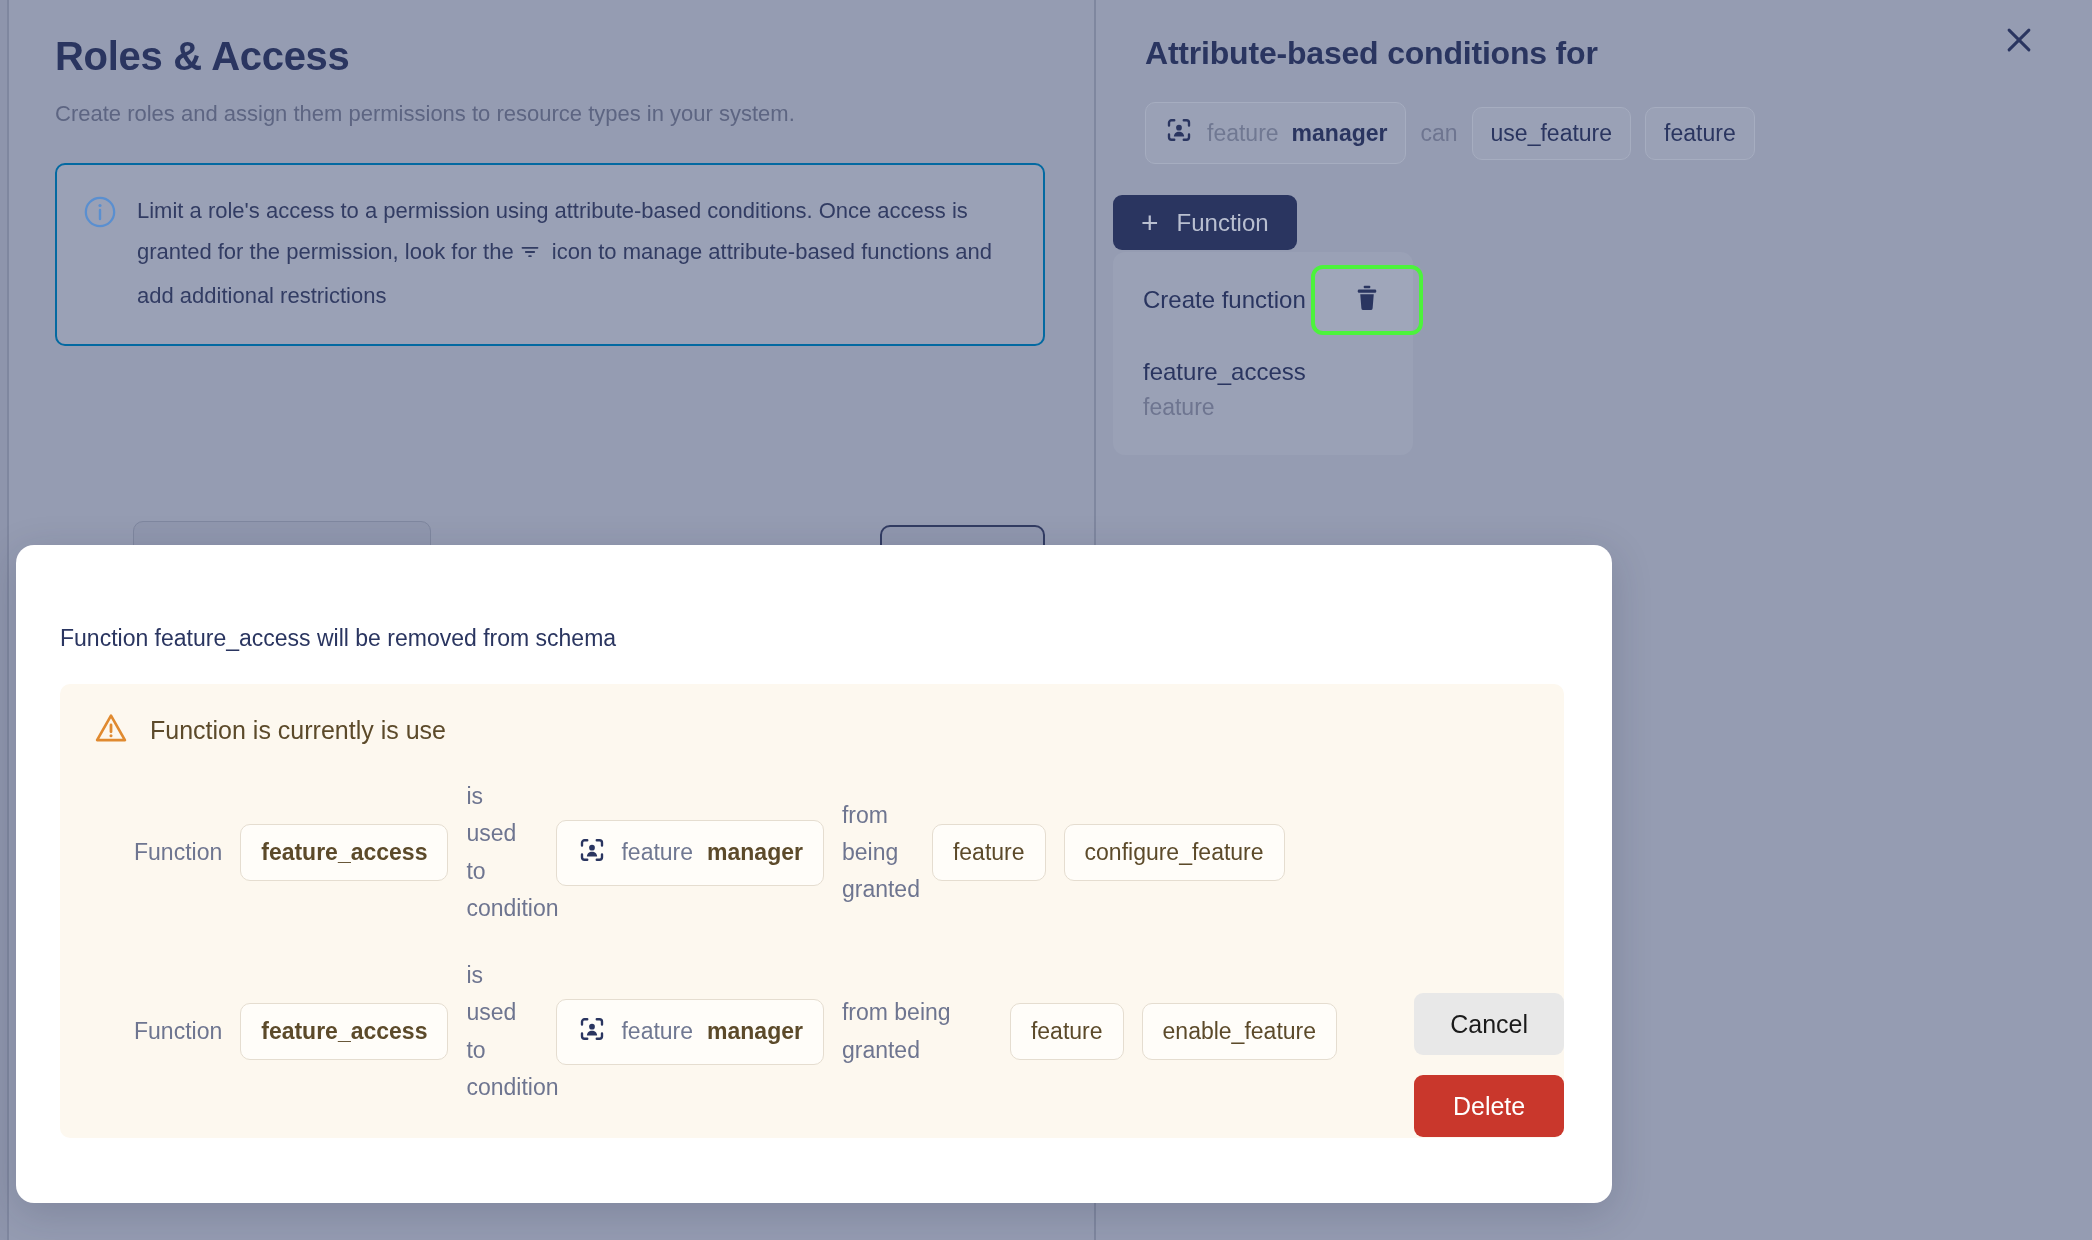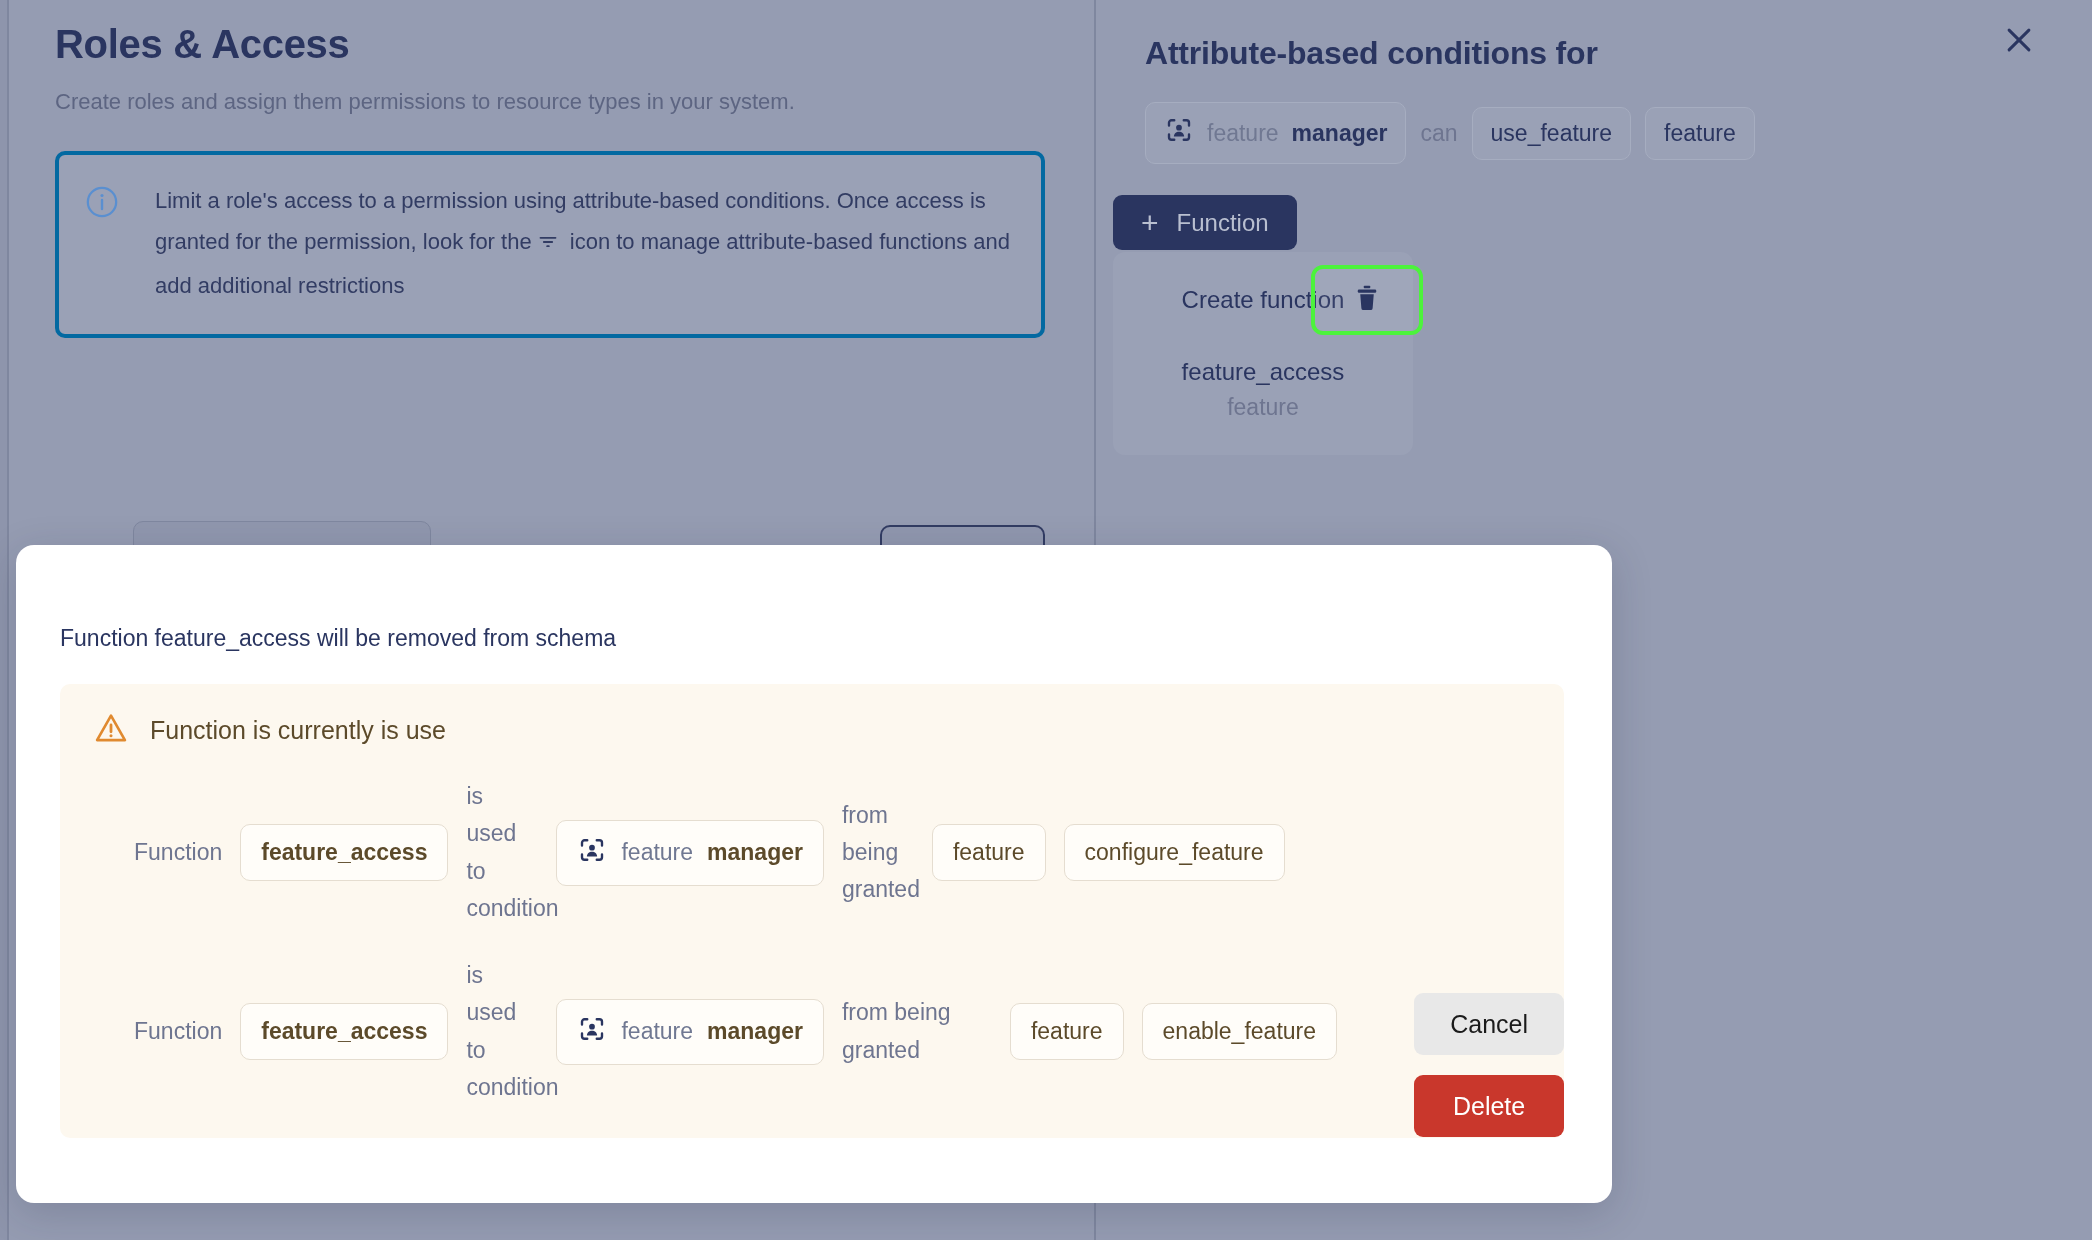--- a/index.html
+++ b/index.html
@@ -31,21 +31,21 @@
   #backdrop-divider {
     position: absolute;
     left: 1094px; top: 0; bottom: 0;
     width: 2px;
     background: #7f879f;
   }
 
   
   #left-panel {
     position: absolute;
-    left: 55px; top: 18px;
+    left: 55px; top: 30px;
     width: 1000px;
   }
   #page-title {
     font-size: 40px;
     font-weight: bold;
     color: #2a3560;
     letter-spacing: -0.3px;
     margin: 0 0 12px 0;
     line-height: 1.3;
   }
@@ -54,26 +54,26 @@
     color: #5d6582;
     line-height: 1.78;
     margin: 0;
   }
   .lead + .lead { margin-top: 14px; }
 
   #info-callout {
     margin-top: 30px;
     width: 990px;
     background: #9aa1b6;
-    border: 4px solid #0369a1;
+    border: 2px solid #0369a1;
     border-radius: 10px;
     padding: 26px 30px 28px 26px;
     box-sizing: border-box;
     display: flex;
-    gap: 36px;
+    gap: 20px;
   }
   #info-callout .info-icon {
     flex: 0 0 auto;
     margin-top: 4px;
   }
   #info-callout .info-text {
     font-size: 22px;
     line-height: 1.85;
     color: #323c63;
   }
@@ -179,21 +179,20 @@
   }
 
   #function-menu {
     position: absolute;
     left: 1113px; top: 252px;
     width: 300px;
     background: #9aa1b6;
     border-radius: 12px;
     padding: 26px 0 26px 0;
     box-sizing: border-box;
-    text-align: center;
   }
   .menu-item {
     padding: 4px 30px;
     font-size: 24px;
     color: #2a3560;
     cursor: pointer;
     line-height: 1.5;
   }
   #menu-item-function {
     margin-top: 28px;

